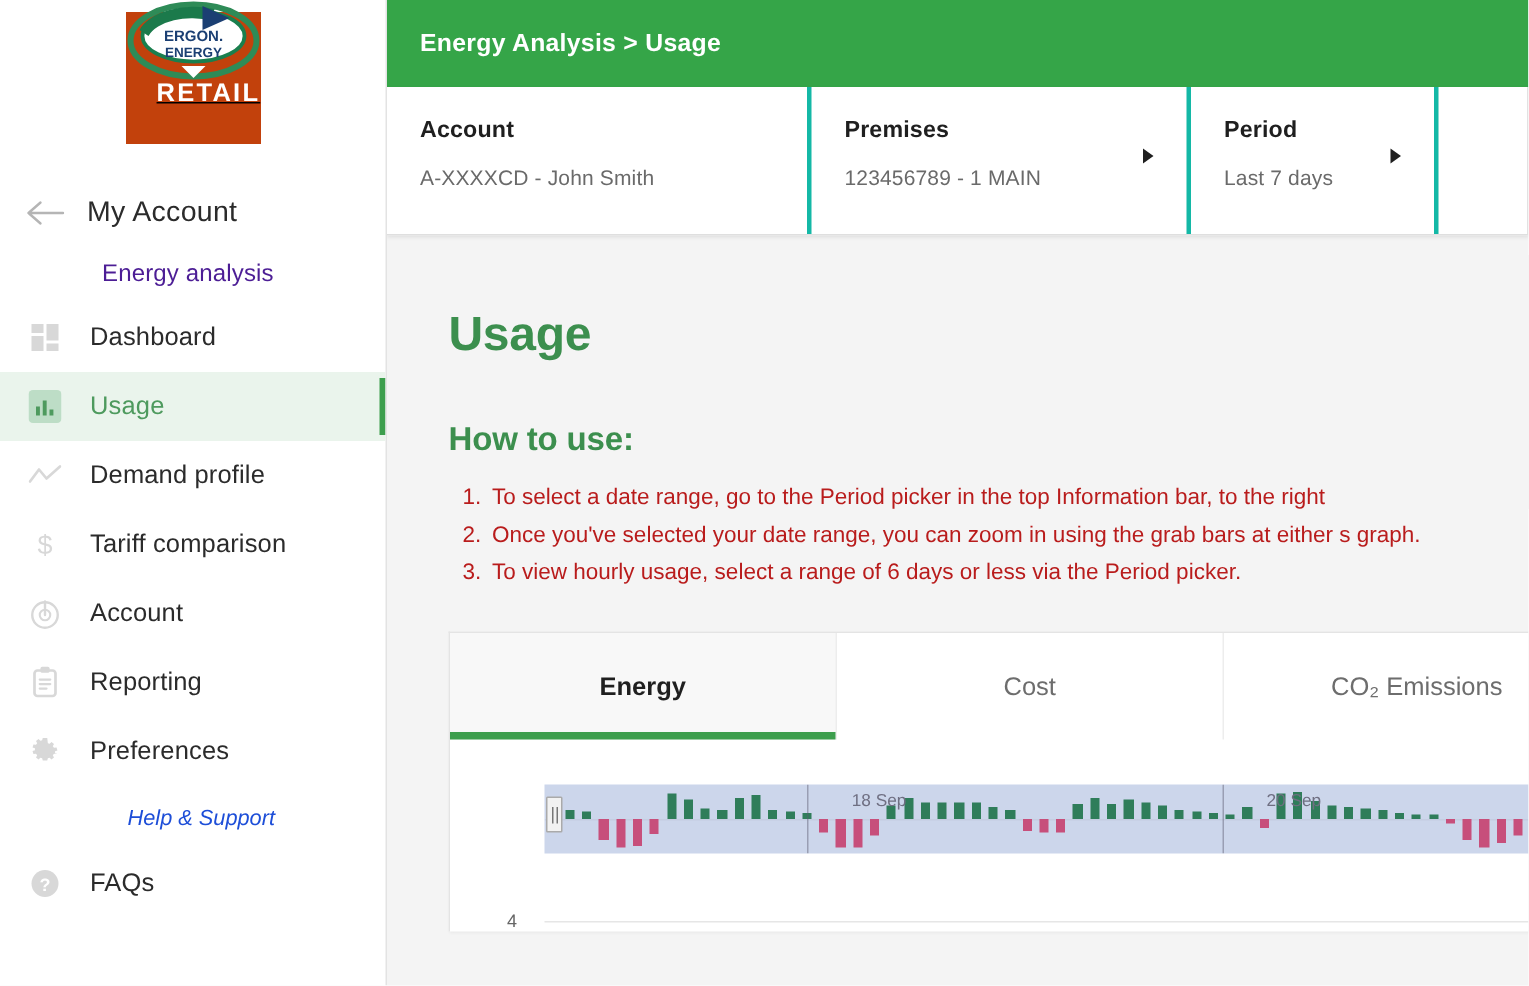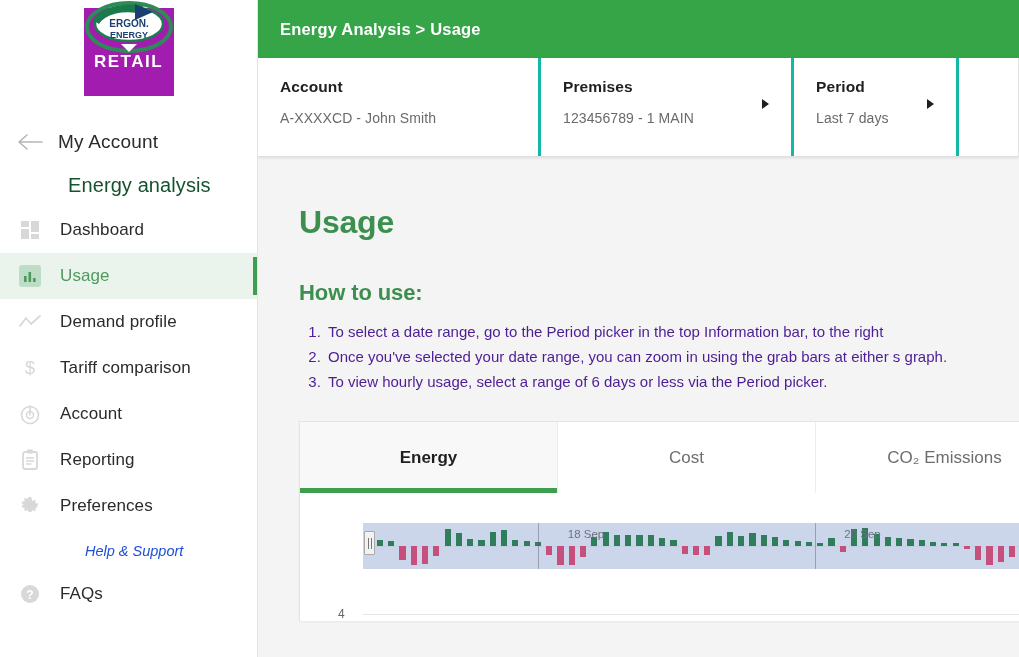--- a/index.html
+++ b/index.html
@@ -12,23 +12,24 @@
   .app { position: relative; width: 1019px; height: 657px; display: flex; }
 
   
   .sidebar {
     width: 258px; height: 657px; background: #ffffff;
     border-right: 1px solid #e3e3e3; flex: 0 0 258px;
     position: relative; overflow: hidden;
   }
   .logo-wrap { padding: 8px 0 0 0; display: flex; justify-content: center; }
   .logo {
-    width: 90px; height: 88px; background: #a21caf;
-    display: flex; align-items: flex-end; justify-content: center;
+    width: 90px; height: 88px; background: #c2410c;
+    display: flex; align-items: flex-end; justify-content: flex-end;
     position: relative;
+    text-decoration: underline;
   }
   .logo-badge {
     position: absolute; top: -8px; left: 50%; transform: translateX(-50%);
     width: 92px; height: 58px;
   }
   .logo-retail {
     color: #ffffff; font-size: 17px; font-weight: bold; letter-spacing: 1.5px;
     margin-bottom: 24px; font-family: "Liberation Sans", sans-serif;
   }
 
@@ -36,21 +37,21 @@
     display: flex; align-items: center; height: 44px;
     margin-top: 24px; padding-left: 8px;
   }
   .back-arrow { width: 44px; display: flex; justify-content: center; align-items: center; }
   .myaccount-label {
     font-size: 19px; color: #2b2b2b; font-weight: 400; margin-left: 6px;
     letter-spacing: .2px;
   }
 
   .nav-section-title {
-    font-size: 20px; color: #14532d; padding: 10px 0 10px 68px;
+    font-size: 16px; color: #4c1d95; padding: 10px 0 10px 68px;
     letter-spacing: .1px;
   }
   .nav-item {
     display: flex; align-items: center; height: 46px; position: relative;
     cursor: pointer;
   }
   .nav-item .nav-icon {
     width: 60px; display: flex; justify-content: center; align-items: center;
     flex: 0 0 60px;
   }
@@ -104,21 +105,21 @@
     letter-spacing: -.2px;
   }
   .howto {
     color: #3c8f4e; font-size: 22px; font-weight: bold; margin-top: 39px;
     letter-spacing: -.1px;
   }
   ol.steps {
     margin-top: 13px; padding-left: 26px; list-style: decimal;
   }
   ol.steps li {
-    font-size: 15px; color: #4c1d95; line-height: 25px;
+    font-size: 15px; color: #b91c1c; line-height: 25px;
     padding-left: 3px; white-space: nowrap;
   }
   ol.steps li.wrap { white-space: normal; width: 740px; }
 
   .chart-card {
     margin-top: 27px; background: #ffffff; border: 1px solid #e4e4e4;
     border-bottom: none; width: 740px; height: 200px; position: relative;
     box-shadow: 0 1px 2px rgba(0,0,0,.05);
   }
   .tabs { display: flex; height: 71px; }

